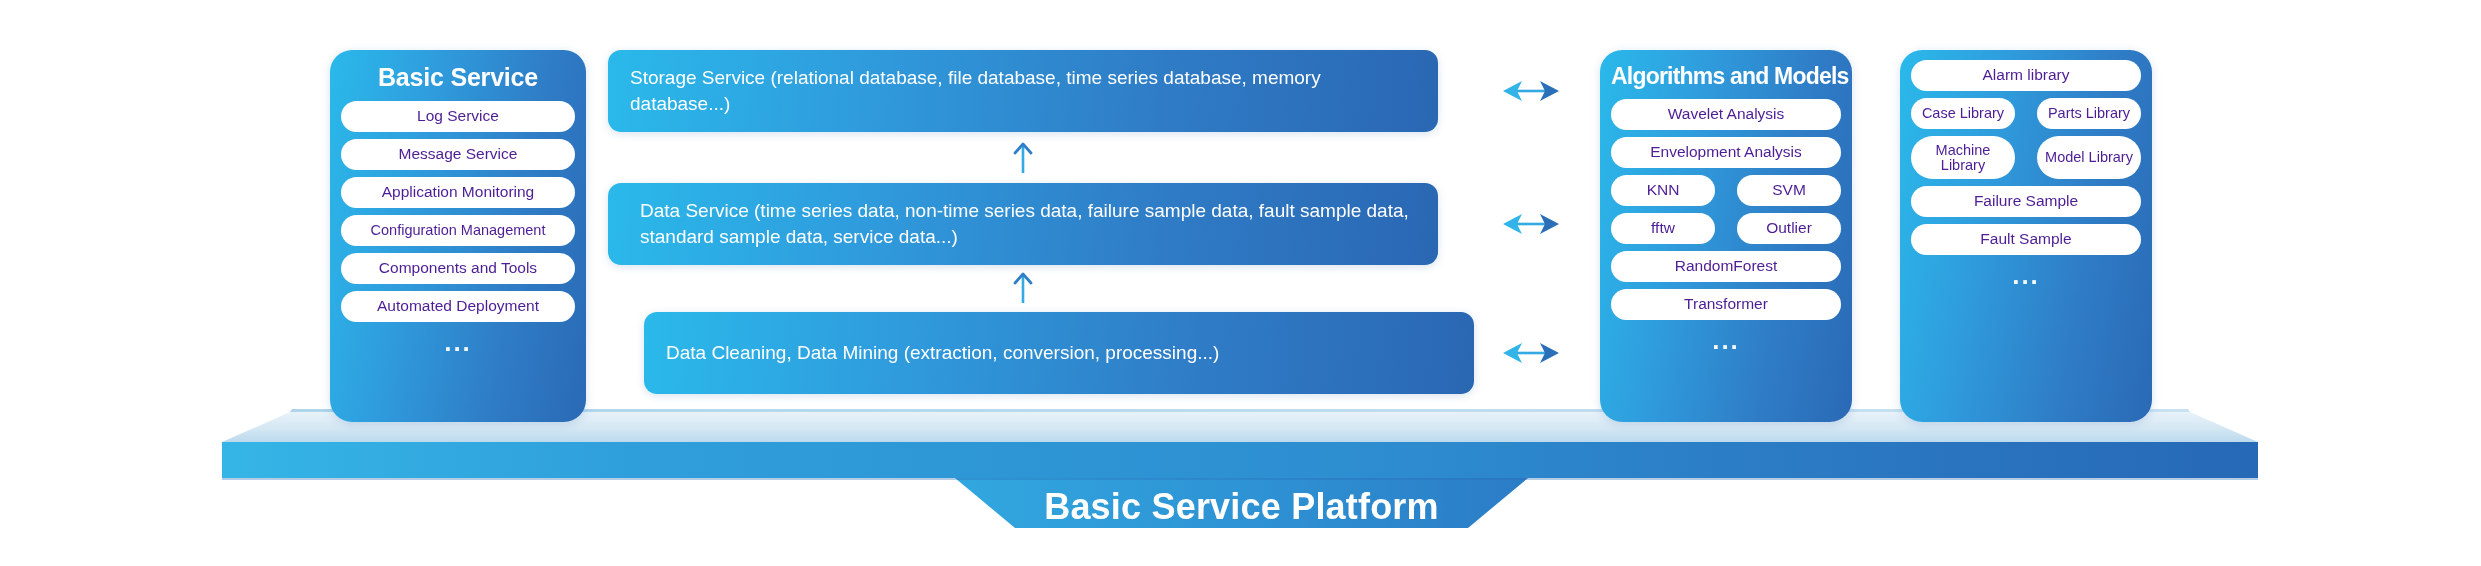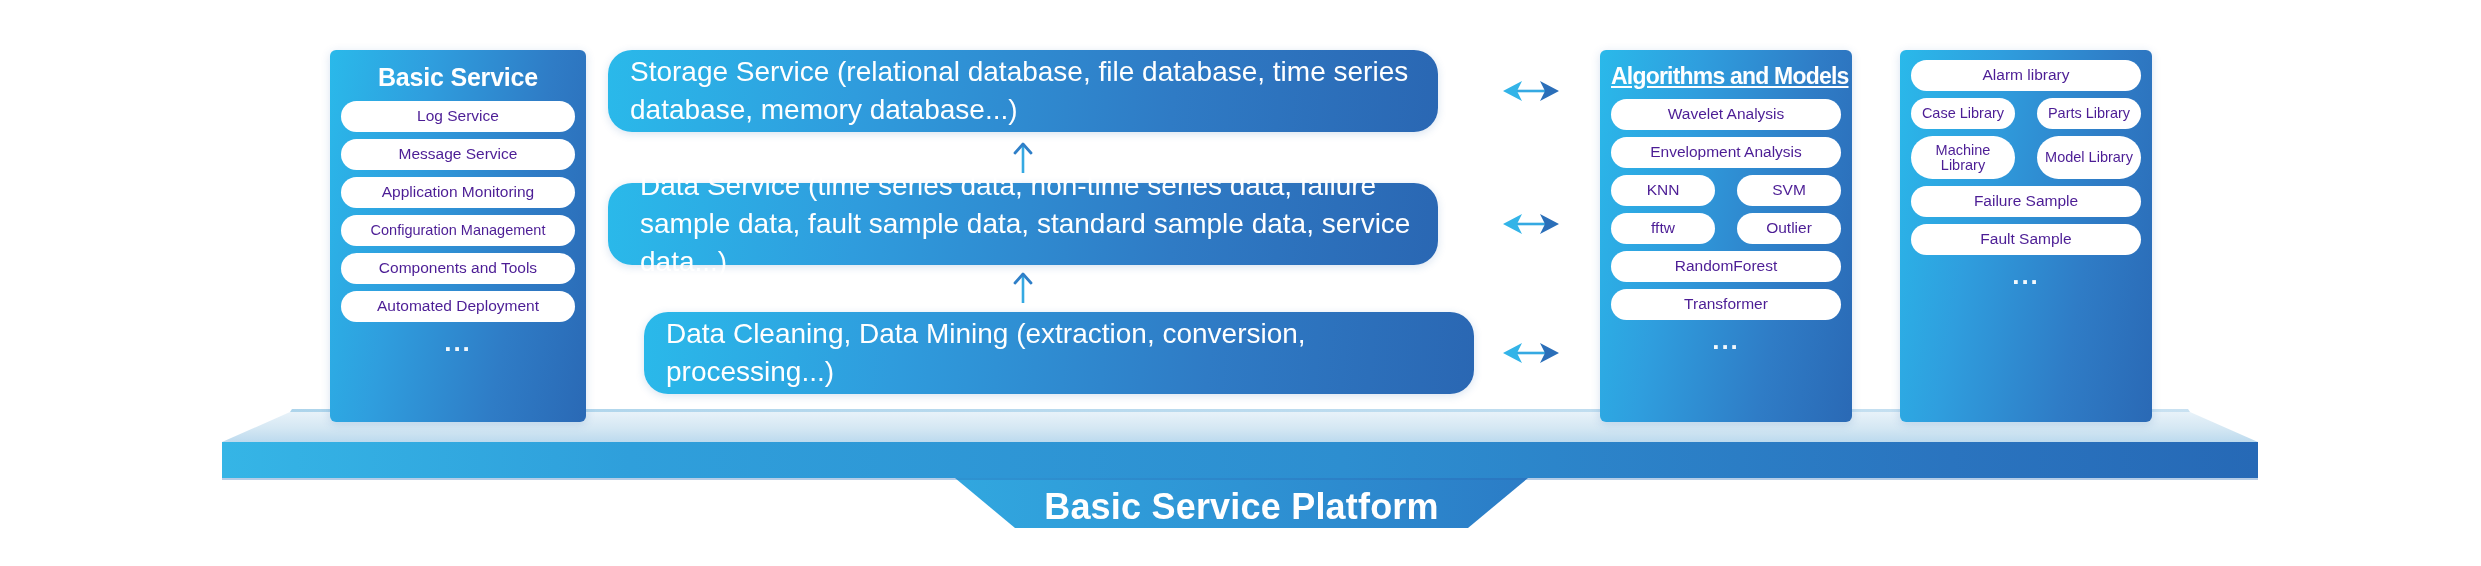--- a/index.html
+++ b/index.html
@@ -23,39 +23,39 @@
     position: absolute;
     left: 0; top: 0;
     width: 2481px;
     height: 566px;
     pointer-events: none;
   }
 
   
   .col-card {
     position: absolute;
-    border-radius: 6px;
+    border-radius: 22px;
     background: linear-gradient(100deg, #2ab9ea 0%, #2f9ede 32%, #2f7cc6 70%, #2a69b5 100%);
     box-shadow: 0 2px 10px rgba(40,100,170,0.18);
     box-sizing: border-box;
     padding: 10px 11px 10px 11px;
     display: flex;
     flex-direction: column;
     align-items: stretch;
   }
   .col-title {
     color: #ffffff;
     font-size: 25px;
     font-weight: bold;
     text-align: center;
     letter-spacing: -0.2px;
     margin: 3px 0 9px 0;
     white-space: nowrap;
   }
-  .col-title.tight { font-size: 23px; letter-spacing: -0.8px; text-decoration: underline; }
+  .col-title.tight { font-size: 23px; letter-spacing: -0.8px; }
 
   .pill {
     background: #ffffff;
     color: #4c1d95;
     border-radius: 999px;
     text-align: center;
     font-size: 17px;
     line-height: 1.05;
     padding: 7px 4px;
     margin-bottom: 7px;
@@ -85,29 +85,29 @@
     letter-spacing: 2px;
     line-height: 0.6;
     margin-top: 6px;
     margin-bottom: 2px;
     opacity: 0.95;
   }
 
   
   .bar {
     position: absolute;
-    border-radius: 24px;
+    border-radius: 13px;
     background: linear-gradient(95deg, #2ab9ea 0%, #2f9cdd 30%, #2f7bc5 68%, #2a67b3 100%);
     box-shadow: 0 2px 9px rgba(40,100,170,0.18);
     color: #ffffff;
     box-sizing: border-box;
     display: flex;
     align-items: center;
     padding: 0 22px;
-    font-size: 28px;
+    font-size: 19px;
     line-height: 1.35;
   }
 
   
   .h-arrow {
     position: absolute;
     width: 58px;
     height: 34px;
   }
   .v-arrow {

